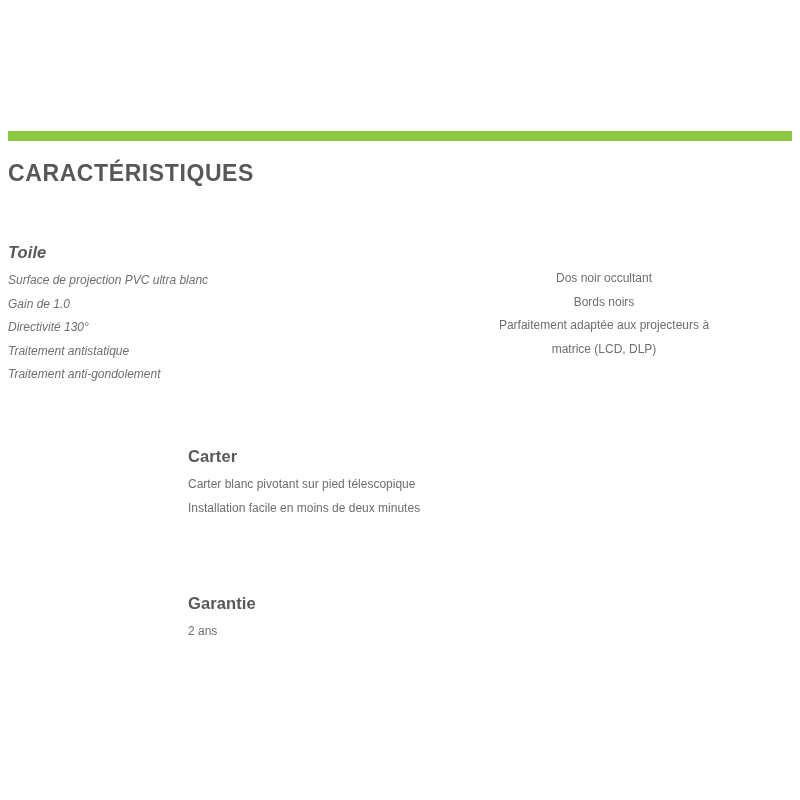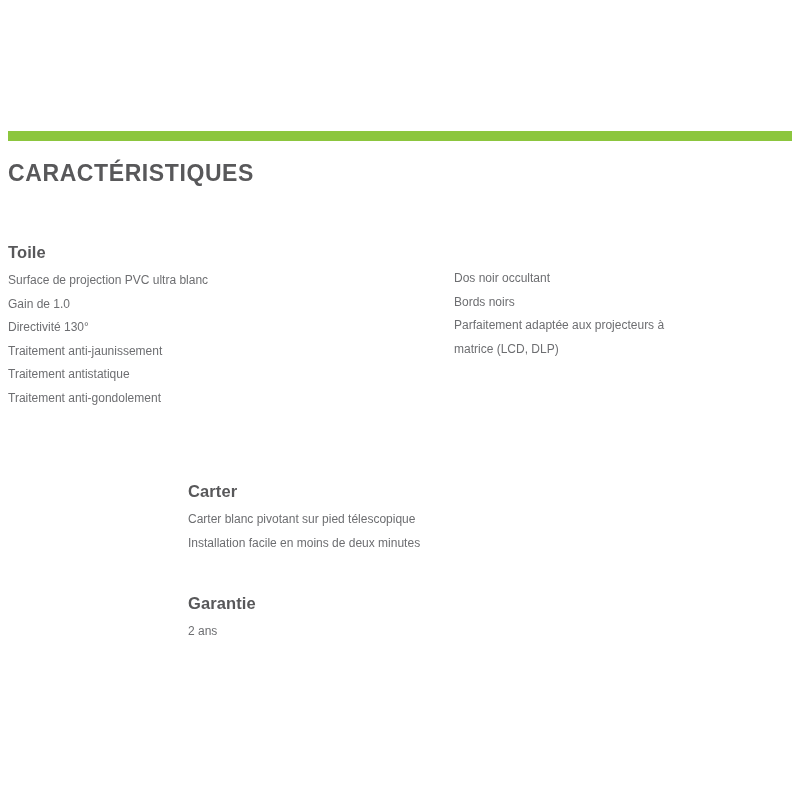--- a/index.html
+++ b/index.html
@@ -52,29 +52,31 @@
     font-weight: normal;
     color: #6d6e71;
     line-height: 23.6px;
     white-space: pre-wrap;
   }
   
   #toile-block {
     left: 8px;
     top: 243px;
     width: 420px;
+    font-style: italic;
   }
   #toile-right-block {
-    left: 454px;
+    left: 434px;
     top: 267px;
     width: 340px;
+    text-align: center;
   }
   #carter-block {
     left: 188px;
-    top: 482px;
+    top: 447px;
     width: 500px;
   }
   #garantie-block {
     left: 188px;
     top: 594px;
     width: 400px;
   }
 </style>
 </head>
 <body>
@@ -83,21 +85,20 @@
 
   <div class="green-rule"></div>
 
   <div class="section-title">CARACTÉRISTIQUES</div>
 
   <div class="block" id="toile-block">
     <div class="block-heading">Toile</div>
     <div class="block-line">Surface de projection PVC ultra blanc</div>
     <div class="block-line">Gain de 1.0</div>
     <div class="block-line">Directivité 130°</div>
-    <div class="block-line">Traitement anti-jaunissement</div>
     <div class="block-line">Traitement antistatique</div>
     <div class="block-line">Traitement anti-gondolement</div>
   </div>
 
   <div class="block" id="toile-right-block">
     <div class="block-line">Dos noir occultant</div>
     <div class="block-line">Bords noirs</div>
     <div class="block-line">Parfaitement adaptée aux projecteurs à
 matrice (LCD, DLP)</div>
   </div>

